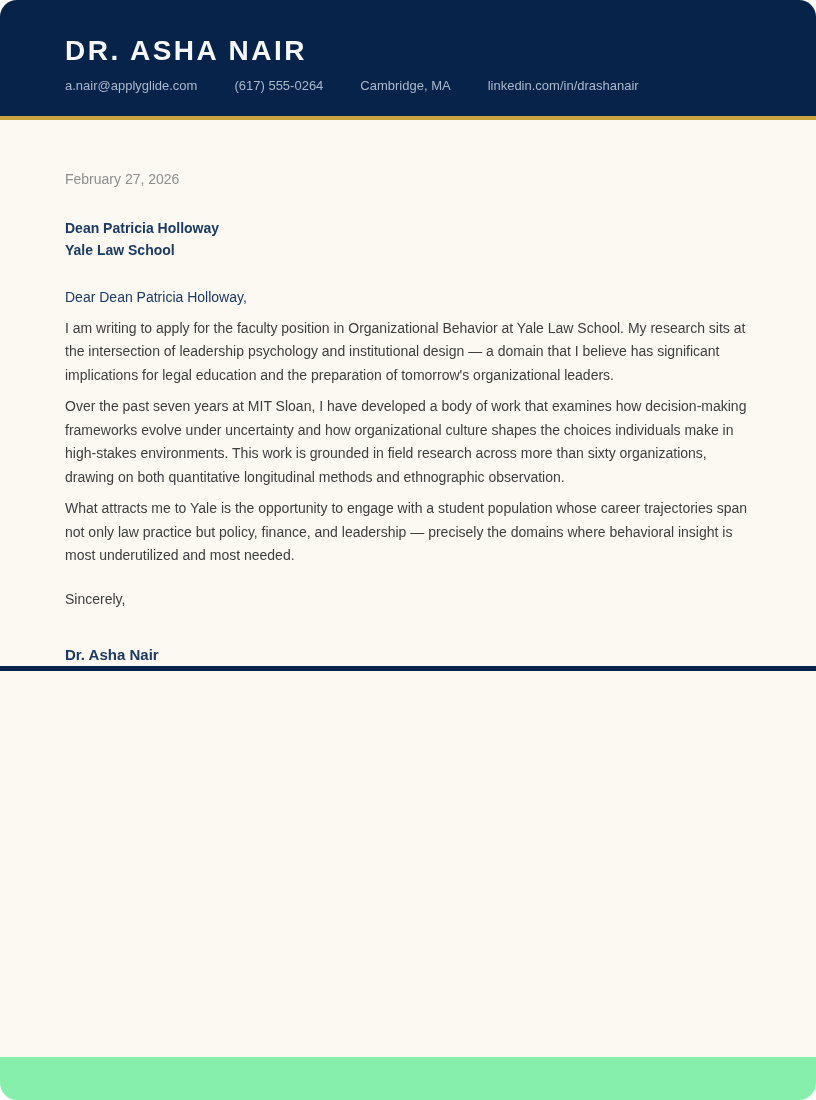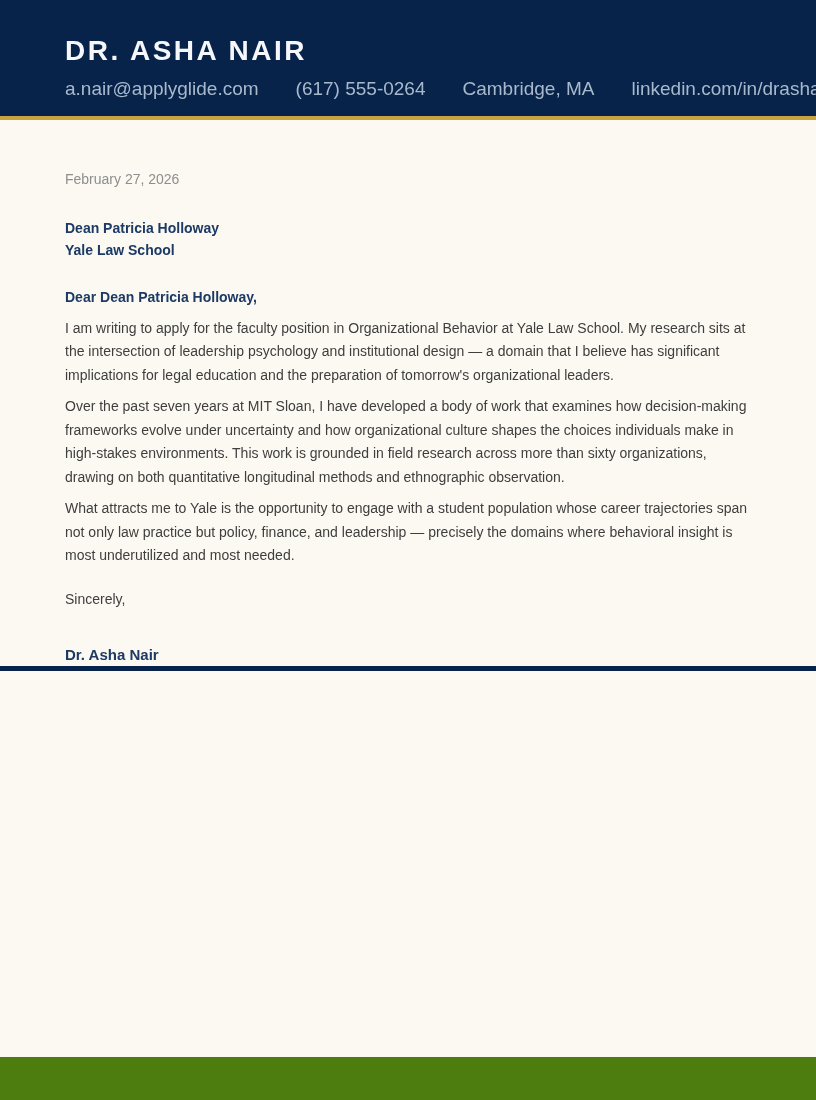--- a/index.html
+++ b/index.html
@@ -4,23 +4,24 @@
 <style>
   * { margin: 0; padding: 0; box-sizing: border-box; }
   html, body {
     background: #ffffff;
     font-family: "Liberation Sans", sans-serif;
     -webkit-font-smoothing: antialiased;
   }
   .viewport {
     width: 816px;
     height: 1100px;
-    background: #4d7c0f;
+    background: #86efac;
     position: relative;
     overflow: hidden;
+    border-radius: 17px;
   }
   .page {
     width: 816px;
     height: 1057px;
     background: #fbf9f2;
   }
   
   .letter-header {
     background: #07234a;
     border-bottom: 4px solid #c9a43e;
@@ -32,21 +33,21 @@
     font-size: 28px;
     font-weight: bold;
     letter-spacing: 2.5px;
     line-height: 1.1;
   }
   .contact-row {
     display: flex;
     gap: 37px;
     margin-top: 12px;
     color: #a9b9cd;
-    font-size: 19px;
+    font-size: 13px;
     line-height: 1;
     white-space: nowrap;
   }
   
   .letter-body {
     height: 546px;
     padding: 52px 65px 0 65px;
     overflow: hidden;
     color: #3e3e3e;
     font-size: 14px;
@@ -61,21 +62,21 @@
     line-height: 21.5px;
   }
   .navy-strong {
     color: #1c3a64;
     font-weight: bold;
   }
   .subject-line { color: #3e3e3e; font-weight: normal; }
   .salutation {
     margin-top: 26px;
     color: #1c3a64;
-    font-weight: bold;
+    font-weight: normal;
     line-height: 21.5px;
   }
   .letter-body p.body-paragraph {
     margin-top: 8px;
     line-height: 23.5px;
     color: #3e3e3e;
   }
   .closing { margin-top: 20px; line-height: 23.5px; }
   .signature {
     margin-top: 36px;

